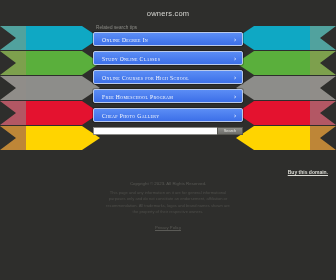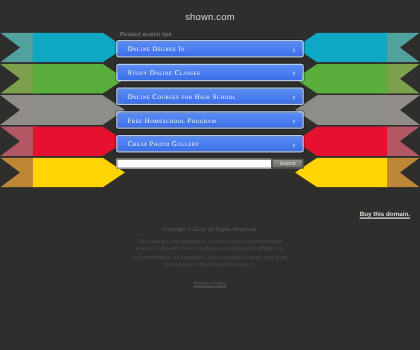--- a/index.html
+++ b/index.html
@@ -257,21 +257,21 @@
       <div class="solid" style="background: rgb(228, 18, 47);"></div>
     </div>
     <div class="band" style="top:100px">
       <div class="pale" style="background: rgb(247, 169, 60);"></div>
       <div class="solid" style="background: rgb(255, 212, 0);"></div>
     </div>
   </div>
 
   <div id="center">
 
-    <div id="domain-title">shown.com</div>
+    <div id="domain-title">owners.com</div>
 
     <div id="related-label">Related search tips</div>
 
     <a class="link-btn" href="#">
       <span>Online Degree In</span>
       <span class="chev">›</span>
     </a>
     <a class="link-btn" href="#">
       <span>Study Online Classes</span>
       <span class="chev">›</span>

